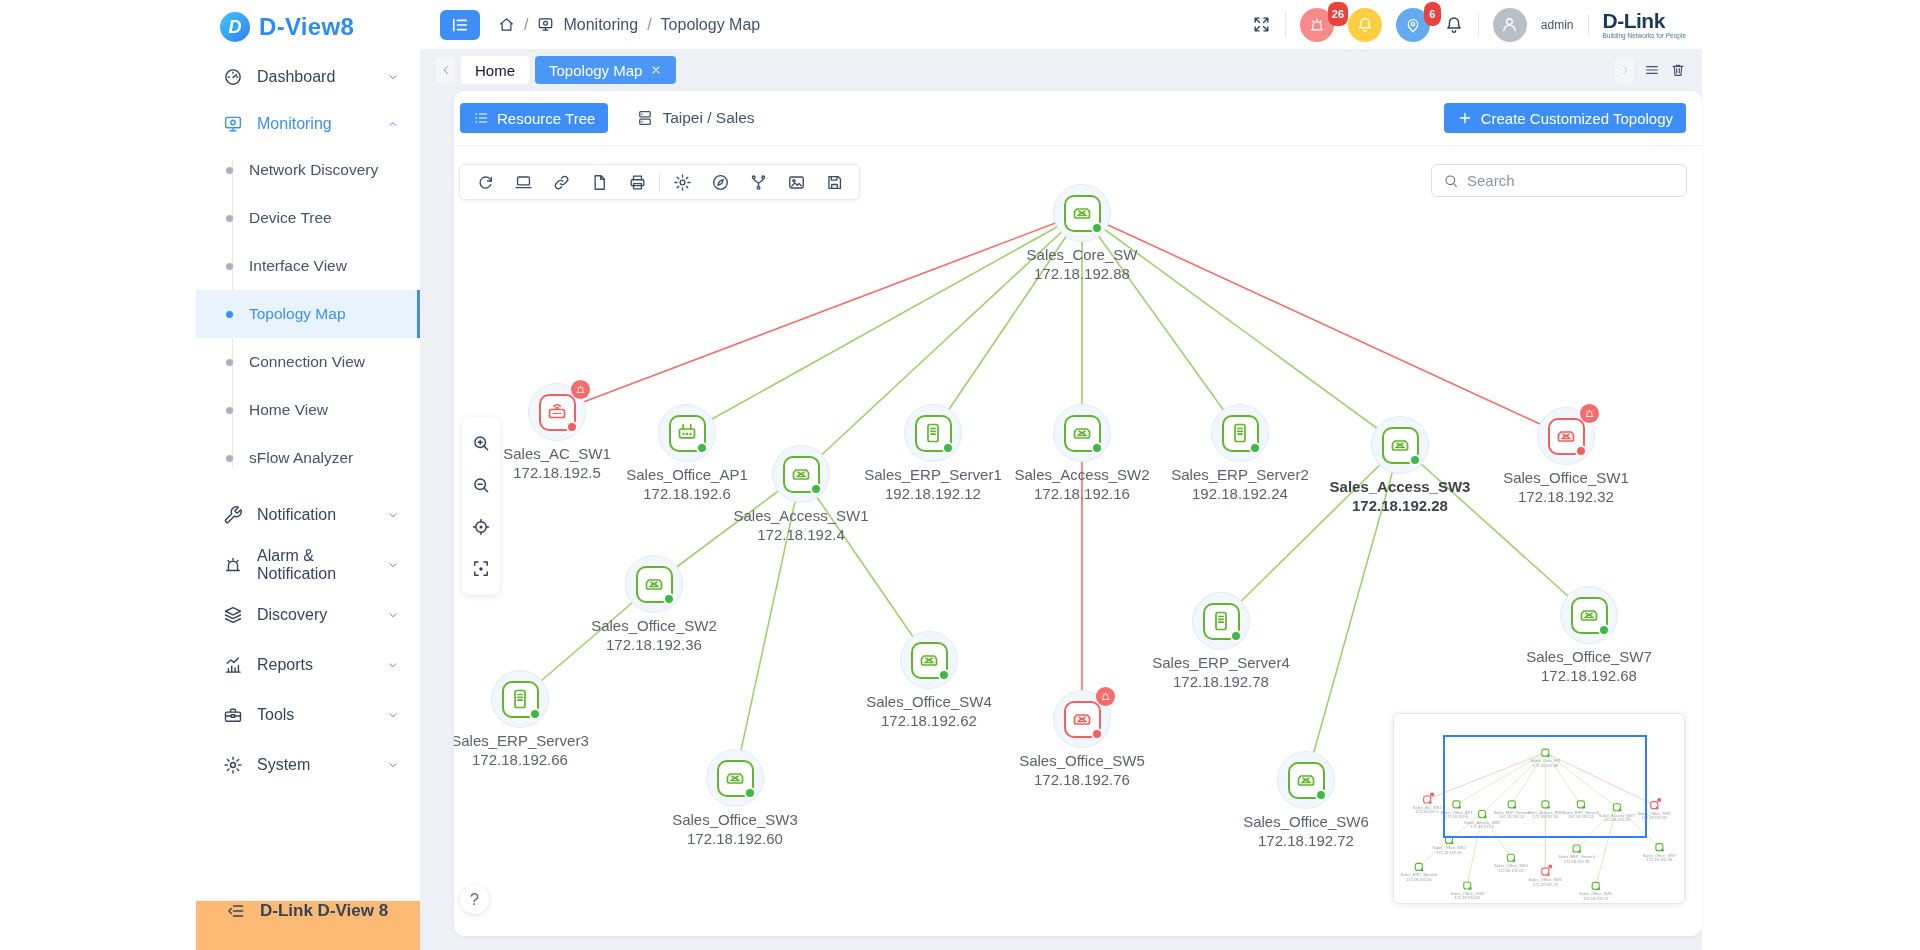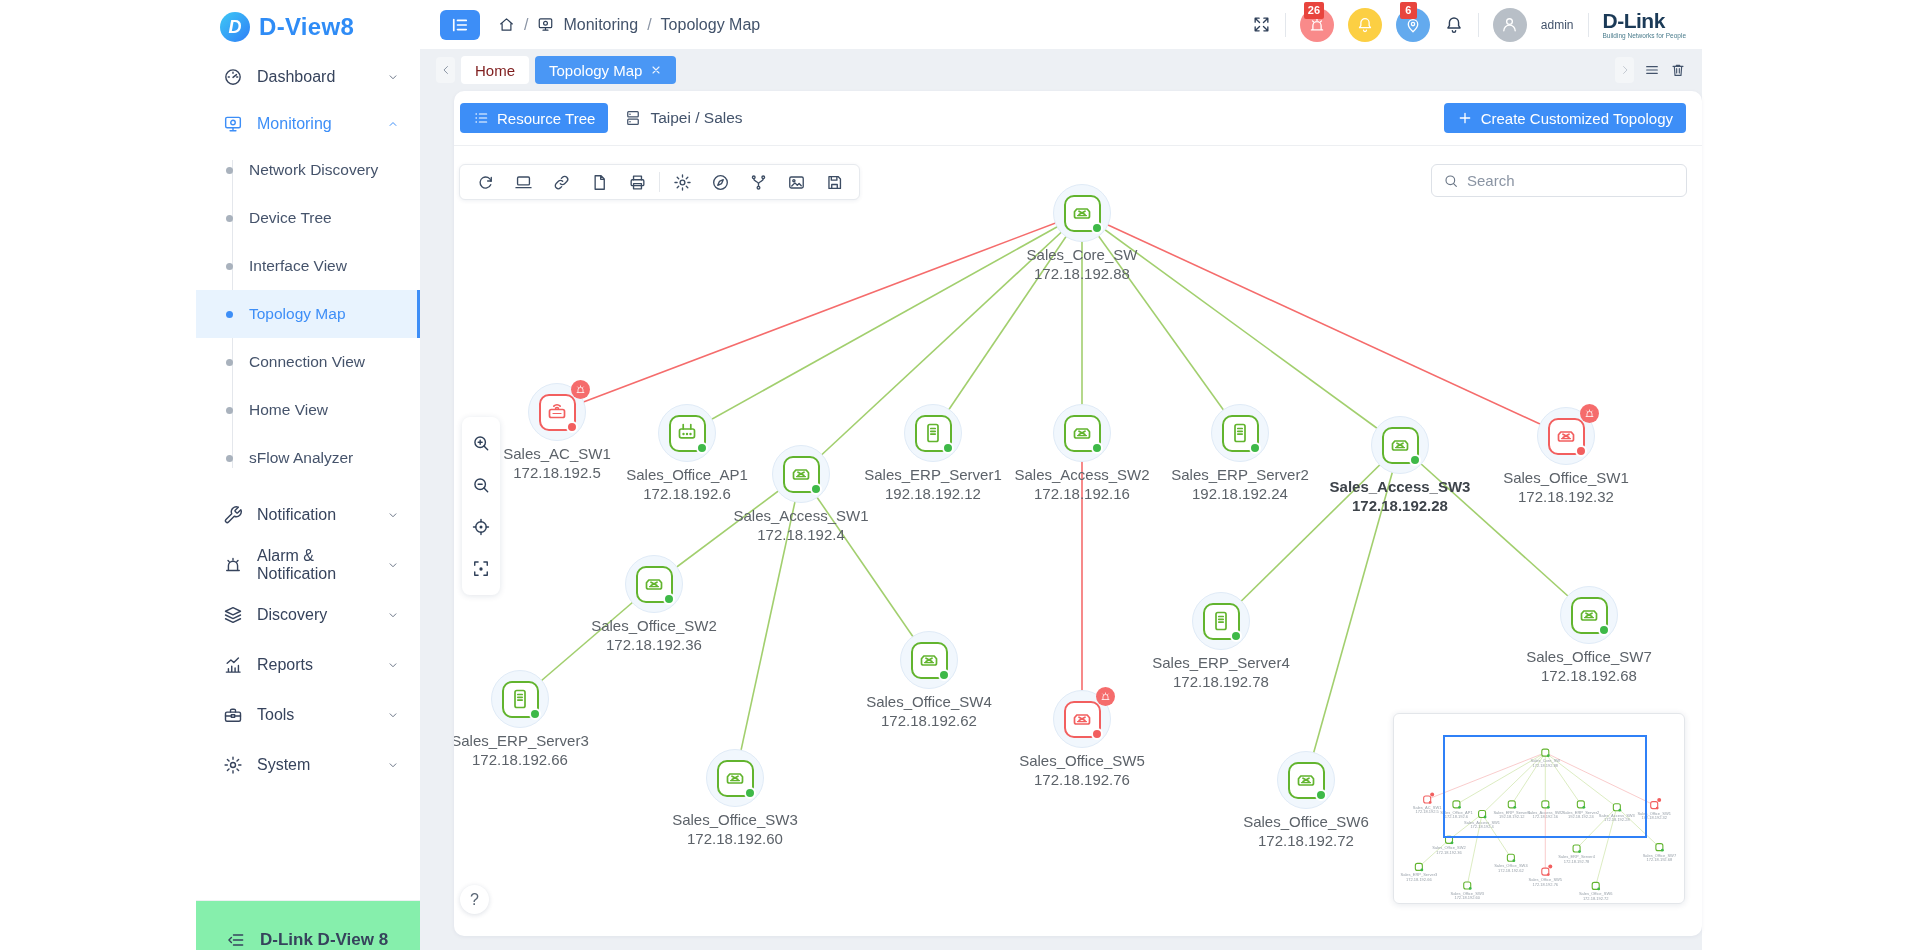--- a/index.html
+++ b/index.html
@@ -17,50 +17,50 @@
   .sb-item.active{color:#3d8ef7}
   .chev{color:#6b7688}
   .sb-item.active .chev{color:#3d8ef7}
   .submenu{position:relative}
   .submenu:before{content:"";position:absolute;left:36px;top:14px;bottom:14px;width:1px;background:#e4e7ec}
   .sb-sub{height:48px;display:flex;align-items:center;gap:16px;padding-left:30px;font-size:15.5px;color:#45536b;cursor:pointer;position:relative}
   .sb-sub .dot{width:7px;height:7px;border-radius:50%;background:#a9b2bd;flex:none;position:relative;z-index:2}
   .sb-sub.active{background:#e8f3fe;color:#3d8ef7;border-right:3px solid #3d8ef7}
   .sb-sub.active .dot{background:#3d8ef7}
   .gap8{height:8px}
-  .sb-footer{position:absolute;left:0;right:0;bottom:0;height:50px;border-top:1px solid #eef0f2;display:flex;align-items:flex-end;gap:14px;padding-left:30px;font-size:17px;font-weight:bold;color:#36435c;cursor:pointer;background:#86efac}
+  .sb-footer{position:absolute;left:0;right:0;bottom:0;height:50px;border-top:1px solid #eef0f2;display:flex;align-items:flex-start;gap:14px;padding-left:30px;font-size:17px;font-weight:bold;color:#36435c;cursor:pointer;background:#fdba74}
   
   .main{flex:1;min-width:0;background:#edf0f4;display:flex;flex-direction:column;position:relative}
   .header{height:49px;background:#fff;display:flex;align-items:center;padding:0 16px 0 20px;gap:18px}
   .hbtn{width:40px;height:30px;border-radius:6px;background:#3d8ef7;color:#fff;display:flex;align-items:center;justify-content:center;cursor:pointer}
   .bc{display:flex;align-items:center;gap:9px;color:#43536b;font-size:16px}
   .bc-sep{color:#8b95a5}
   .hright{margin-left:auto;display:flex;align-items:center;gap:14px}
   .hic{color:#2e3f58;cursor:pointer;display:flex}
   .vdiv{width:1px;height:24px;background:#e3e7ec}
   .circ{width:34px;height:34px;border-radius:50%;display:flex;align-items:center;justify-content:center;color:#fff;position:relative;cursor:pointer;flex:none}
   .circ.red{background:#f98a8a}.circ.yellow{background:#fccf43}.circ.blue{background:#63aaee}
-  .nbdg{position:absolute;top:-6px;left:4px;min-width:17px;height:17px;border-radius:2px;background:#e8443d;color:#fff;font-size:11px;display:flex;align-items:center;justify-content:center;padding:0 4px;font-weight:bold}
+  .nbdg{position:absolute;top:-6px;left:28px;min-width:17px;height:24px;border-radius:8px;background:#e8443d;color:#fff;font-size:11px;display:flex;align-items:center;justify-content:center;padding:0 4px;font-weight:bold}
   .avatar{width:34px;height:34px;border-radius:50%;background:#b8bfc7;color:#fff;display:flex;align-items:center;justify-content:center}
   .uname{font-size:12px;color:#43536b}
   .dlink{line-height:1;text-align:left}
   .dl1{font-size:21px;font-weight:800;color:#1b3a57;letter-spacing:-.5px}
   .dl2{font-size:6.5px;color:#4a7c8c;margin-top:2px}
   
   .tabbar{height:42px;display:flex;align-items:center;padding:0 16px;gap:6px}
   .tab-nav{width:19px;height:26px;border-radius:4px;background:#f4f6f8;color:#8a94a3;display:flex;align-items:center;justify-content:center;cursor:pointer}
-  .tab{height:28px;border-radius:4px;background:#fff;color:#7f1d1d;font-size:15px;display:flex;align-items:center;gap:8px;padding:0 14px;cursor:pointer}
+  .tab{height:28px;border-radius:4px;background:#fff;color:#0f172a;font-size:15px;display:flex;align-items:center;gap:8px;padding:0 14px;cursor:pointer}
   .tab.active{background:#4a97f5;color:#fff}
   .tab-x{display:flex;cursor:pointer;opacity:.9}
   .tab-right{margin-left:auto;display:flex;align-items:center;gap:10px;color:#43536b}
   .tab-tool{cursor:pointer;display:flex}
   .tab-nav.dis{color:#c3c9d1}
   
   .card{position:absolute;left:34px;right:0;top:91px;bottom:14px;width:1248px;background:#fff;border-radius:10px;box-shadow:0 1px 4px rgba(20,40,80,.06)}
-  .card-top{position:absolute;left:0;right:0;top:0;height:54px;display:flex;align-items:center;padding:0 16px 0 6px;gap:16px;z-index:5}
+  .card-top{position:absolute;left:0;right:0;top:0;height:54px;display:flex;align-items:center;padding:0 16px 0 6px;gap:28px;z-index:5}
   .btn-blue{height:30px;border:none;border-radius:4px;background:#3d8ef7;color:#fff;font-size:15px;font-family:inherit;display:flex;align-items:center;gap:8px;padding:0 13px;cursor:pointer}
   .path{display:flex;align-items:center;gap:8px;font-size:15.5px;color:#43536b}
   .create{margin-left:auto}
   .card-div{position:absolute;left:0;right:0;top:54px;height:1px;background:#edeff2;z-index:4}
   #canvas{position:absolute;inset:0;border-radius:10px;overflow:hidden}
   #edges{position:absolute;left:0;top:0}
   .node{position:absolute;width:58px;height:58px;cursor:pointer;z-index:3}
   .ncircle{position:absolute;inset:0;border-radius:50%;background:#f1f7fd;border:1px solid #e0ebf7;display:flex;align-items:center;justify-content:center}
   .nbox{width:37px;height:37px;border-radius:10px;border:2px solid #62b42e;background:#fff;display:flex;align-items:center;justify-content:center;color:#62b42e}
   .node.down .nbox{border-color:#f25f5f;color:#f25f5f}

